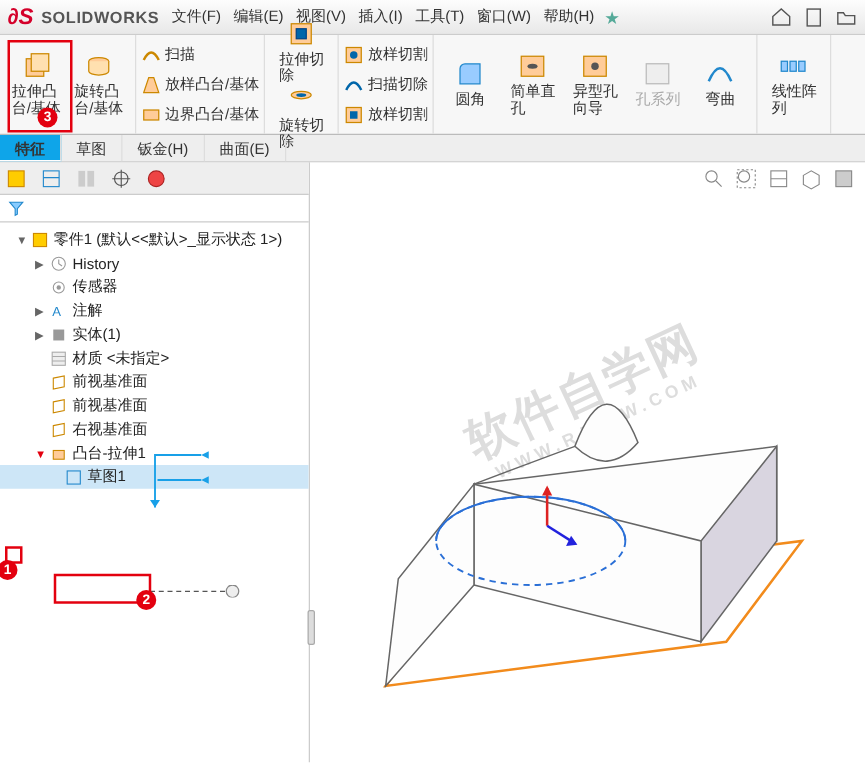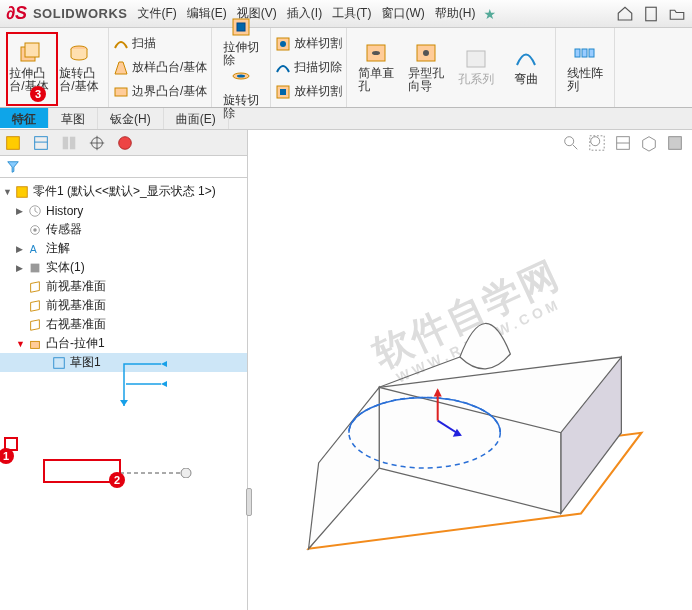--- a/index.html
+++ b/index.html
@@ -27,26 +27,26 @@
     .b3 { left: 30px; top: 86px;}
     .tabs { height: 22px; display: flex; background: #eee; border-bottom: 1px solid #ccc;}
     .tab { padding: 3px 12px; font-size: 12px; color: #333; border-right: 1px solid #ddd;}
     .tab.active { background: #0ea5e9; border-bottom: 1px solid #fff; font-weight: bold;}
     .main { display: flex; height: calc(610px - 28px - 80px - 22px);}
     .leftpanel { width: 248px; border-right: 1px solid #ccc; display: flex; flex-direction: column;}
     .lp-icons { height: 26px; background: #eee; display: flex; align-items: center; padding: 0 4px; gap: 10px; border-bottom: 1px solid #ccc;}
     .lp-icons svg { width: 18px; height: 18px;}
     .lp-filter { height: 22px; border-bottom: 1px solid #ccc; display:flex; align-items:center; padding:0 6px;}
     .tree { flex: 1; overflow: auto; padding: 4px 0;}
-    .tree-item { display: flex; align-items: center; height: 19px; padding-left: 3px; color: #222;}
+    .tree-item { display: flex; align-items: center; height: 19px; padding-left: 13px; color: #222;}
     .tree-item .chev { width: 10px; color: #666; font-size: 9px; margin-right: 2px;}
     .tree-item .chev.down::before { content: "▼";}
     .tree-item .chev.right::before { content: "▶";}
     .tree-item svg { width: 14px; height: 14px; margin-right: 4px; flex-shrink: 0;}
-    .indent1 { padding-left: 16px;}
+    .indent1 { padding-left: 28px;}
     .indent2 { padding-left: 40px;}
     .tree-item.sel { background: #cde6f7;}
     .viewport { flex: 1; position: relative; background: #fff;}
     .view-tools { position: absolute; right: 8px; top: 4px; display: flex; gap: 8px;}
     .view-tools svg { width: 18px; height: 18px; stroke: #888; fill: none;}
     .watermark { position: absolute; left: 50%; top: 40%; transform: translate(-50%,-50%) rotate(-25deg); color: #ddd; font-size: 38px; font-weight: bold; letter-spacing: 2px; pointer-events: none; text-align:center; line-height:1.1;}
     .watermark small{ display:block; font-size:14px; letter-spacing:4px;}
     .model-svg { position: absolute; inset: 0;}
     .resize-bar { position:absolute; left:246px; top:488px; width:6px; height:28px; background:#ddd; border:1px solid #aaa; border-radius:2px;}
   </style>
@@ -152,20 +152,26 @@
         <svg width="16" height="16" viewBox="0 0 16 16">
           <rect x="2" y="2" width="12" height="12" fill="#fc9" stroke="#c80"></rect>
           <rect x="5" y="5" width="6" height="6" fill="#06a"></rect>
         </svg>
         <span>放样切割</span>
       </div>
   </div>
   <div class="rgroup" style="flex-direction:row;">
     <div class="rg-big">
         <svg width="24" height="24" viewBox="0 0 24 24">
+          <path d="M4 20V8a4 4 0 014-4h12v16z" fill="#9cf" stroke="#28c"></path>
+        </svg>
+        <span>圆角</span>
+      </div>
+    <div class="rg-big">
+        <svg width="24" height="24" viewBox="0 0 24 24">
           <rect x="3" y="4" width="18" height="16" fill="#fc9" stroke="#c80"></rect>
           <ellipse cx="12" cy="12" rx="4" ry="2" fill="#555"></ellipse>
         </svg>
         <span style="white-space:pre-line">简单直
 孔</span>
       </div>
     <div class="rg-big">
         <svg width="24" height="24" viewBox="0 0 24 24">
           <rect x="3" y="4" width="18" height="16" fill="#fc9" stroke="#c80"></rect>
           <circle cx="12" cy="12" r="3" fill="#555"></circle>
@@ -269,20 +275,29 @@
       <div class="tree-item indent1">
           <span class="chev right"></span>
           <svg viewBox="0 0 16 16">
             <rect x="3" y="3" width="10" height="10" fill="#999"></rect>
           </svg>
           <span>实体(1)</span>
         </div>
       <div class="tree-item indent1">
           <span class="chev" style="width:10px"></span>
           <svg viewBox="0 0 16 16">
+            <rect x="2" y="2" width="12" height="12" fill="#eee" stroke="#aaa"></rect>
+            <line x1="2" y1="6" x2="14" y2="6" stroke="#aaa"></line>
+            <line x1="2" y1="10" x2="14" y2="10" stroke="#aaa"></line>
+          </svg>
+          <span>材质 &lt;未指定&gt;</span>
+        </div>
+      <div class="tree-item indent1">
+          <span class="chev" style="width:10px"></span>
+          <svg viewBox="0 0 16 16">
             <path d="M3 4l10-2v10L3 14z" fill="#fff" stroke="#c80"></path>
           </svg>
           <span>前视基准面</span>
         </div>
       <div class="tree-item indent1">
           <span class="chev" style="width:10px"></span>
           <svg viewBox="0 0 16 16">
             <path d="M3 4l10-2v10L3 14z" fill="#fff" stroke="#c80"></path>
           </svg>
           <span>前视基准面</span>

